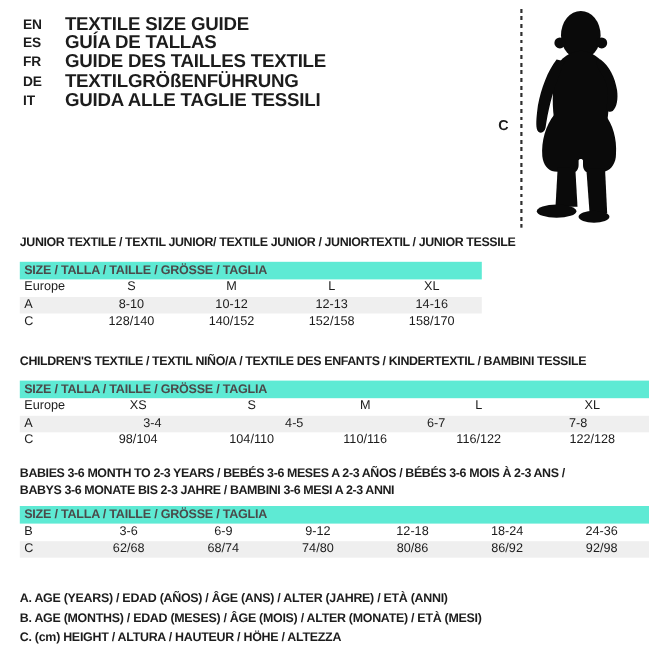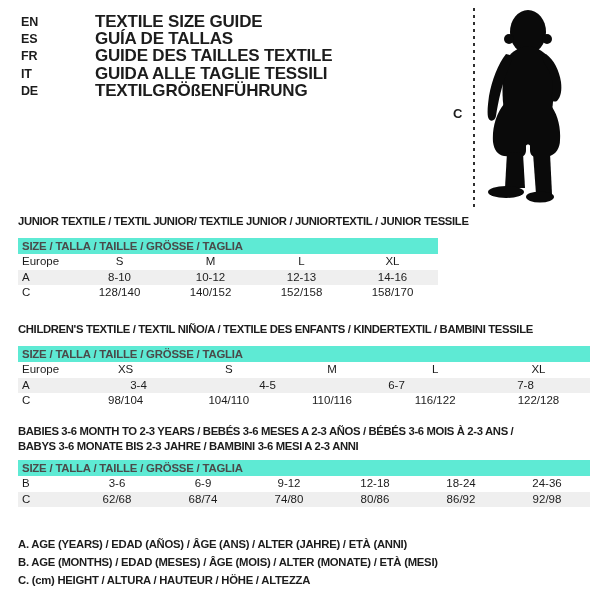--- a/index.html
+++ b/index.html
@@ -3,21 +3,21 @@
 <meta charset="utf-8">
 <style>
   html,body { margin:0; padding:0; background:#ffffff; }
   #canvas {
     position:relative; width:600px; height:600px; background:#ffffff;
     font-family:"Liberation Sans", sans-serif; color:#1c1c1c; overflow:hidden;
   }
 
   
   .lang-list { position:absolute; left:21px; top:13px; }
-  .lang-row  { display:flex; height:17.3px; align-items:center;gap:36px; }
+  .lang-row  { display:flex; height:17.3px; align-items:center; }
   .lang-code { width:38px; font-weight:700; font-size:12.5px; letter-spacing:-0.2px; }
   .lang-label{ font-weight:700; font-size:17px; letter-spacing:-0.2px; white-space:nowrap; }
 
   
   .height-line {
     position:absolute; left:473px; top:8px; width:2px; height:199px;
     background:repeating-linear-gradient(to bottom,#2f2f2f 0 3.5px,transparent 3.5px 7px);
   }
   .height-label { position:absolute; left:453px; top:106px; font-weight:700; font-size:13px; }
   .baby { position:absolute; left:486px; top:8px; width:80px; height:197px; }
@@ -63,26 +63,26 @@
     </div>
     <div class="lang-row">
       <span class="lang-code">ES</span>
       <span class="lang-label">GUÍA DE TALLAS</span>
     </div>
     <div class="lang-row">
       <span class="lang-code">FR</span>
       <span class="lang-label">GUIDE DES TAILLES TEXTILE</span>
     </div>
     <div class="lang-row">
+      <span class="lang-code">DE</span>
+      <span class="lang-label">TEXTILGRÖßENFÜHRUNG</span>
+    </div>
+    <div class="lang-row">
       <span class="lang-code">IT</span>
       <span class="lang-label">GUIDA ALLE TAGLIE TESSILI</span>
-    </div>
-    <div class="lang-row">
-      <span class="lang-code">DE</span>
-      <span class="lang-label">TEXTILGRÖßENFÜHRUNG</span>
     </div>
   </div>
 
   <div class="height-label">C</div>
   <div class="height-line"></div>
   <svg class="baby" viewBox="0 0 80 197" aria-hidden="true">
     <g fill="#0a0a0a">
       <ellipse cx="42" cy="24" rx="18" ry="22"></ellipse>
       <circle cx="23" cy="31" r="5"></circle>
       <circle cx="61" cy="31" r="5"></circle>

